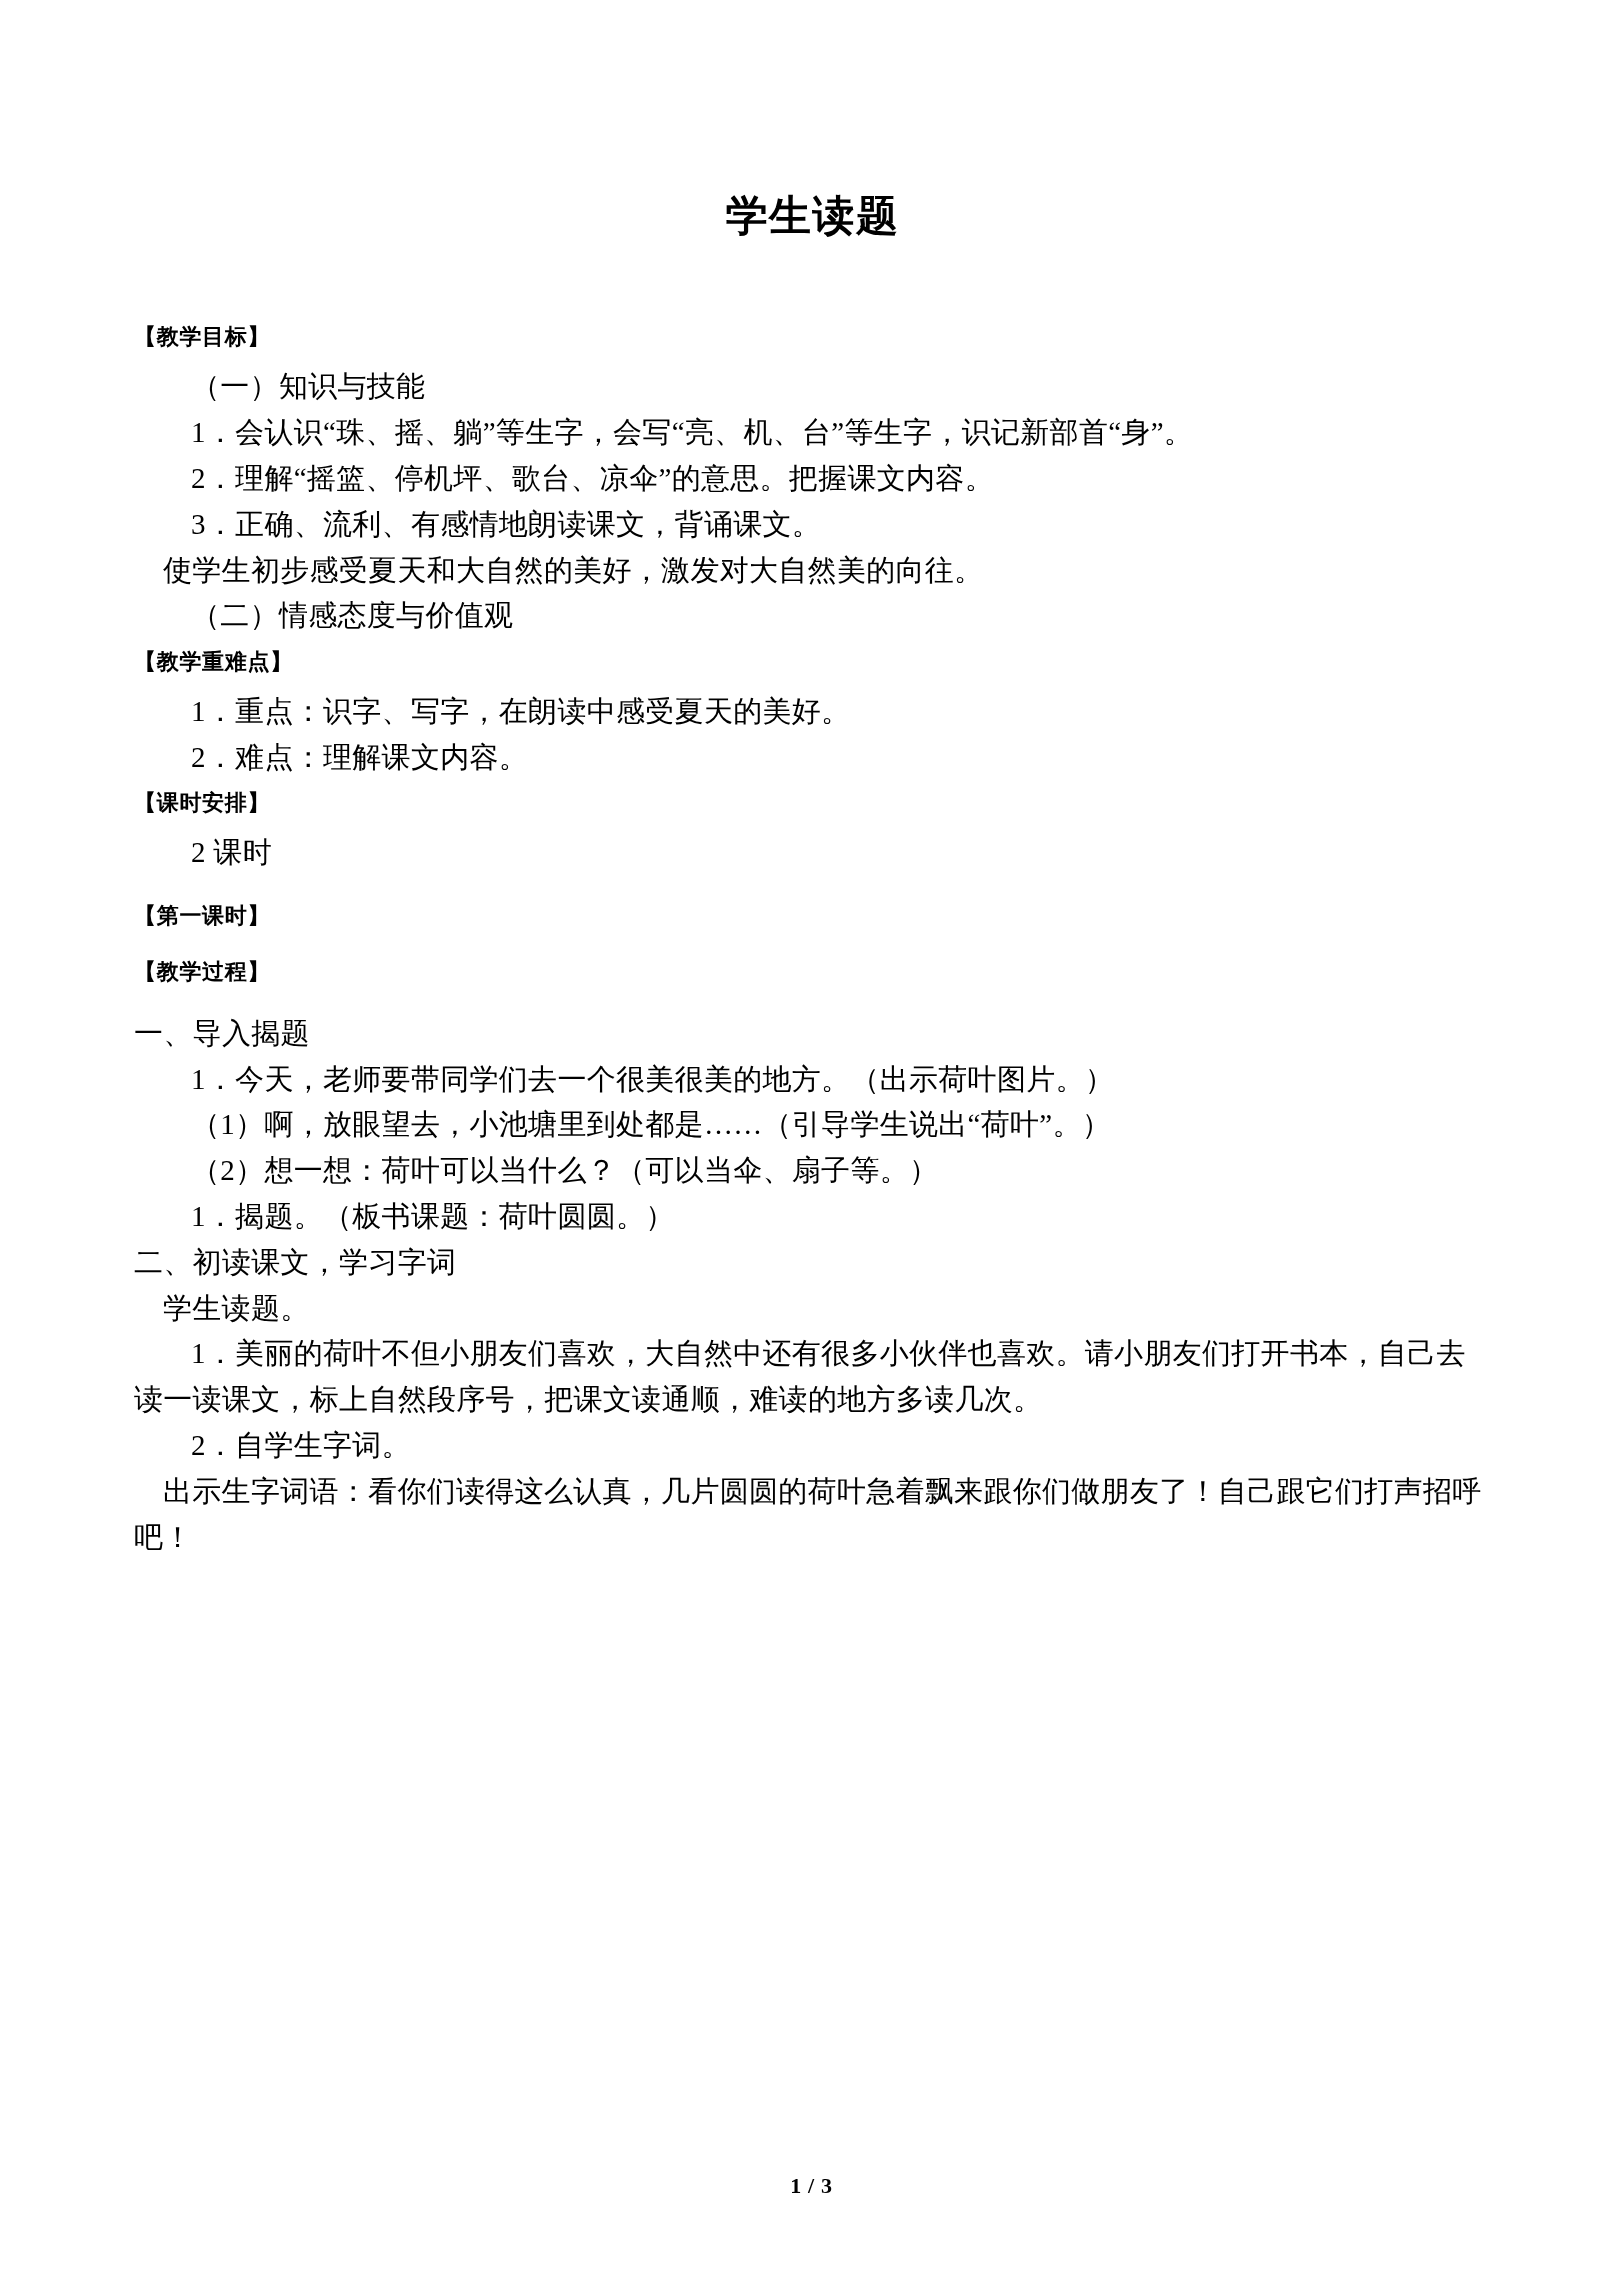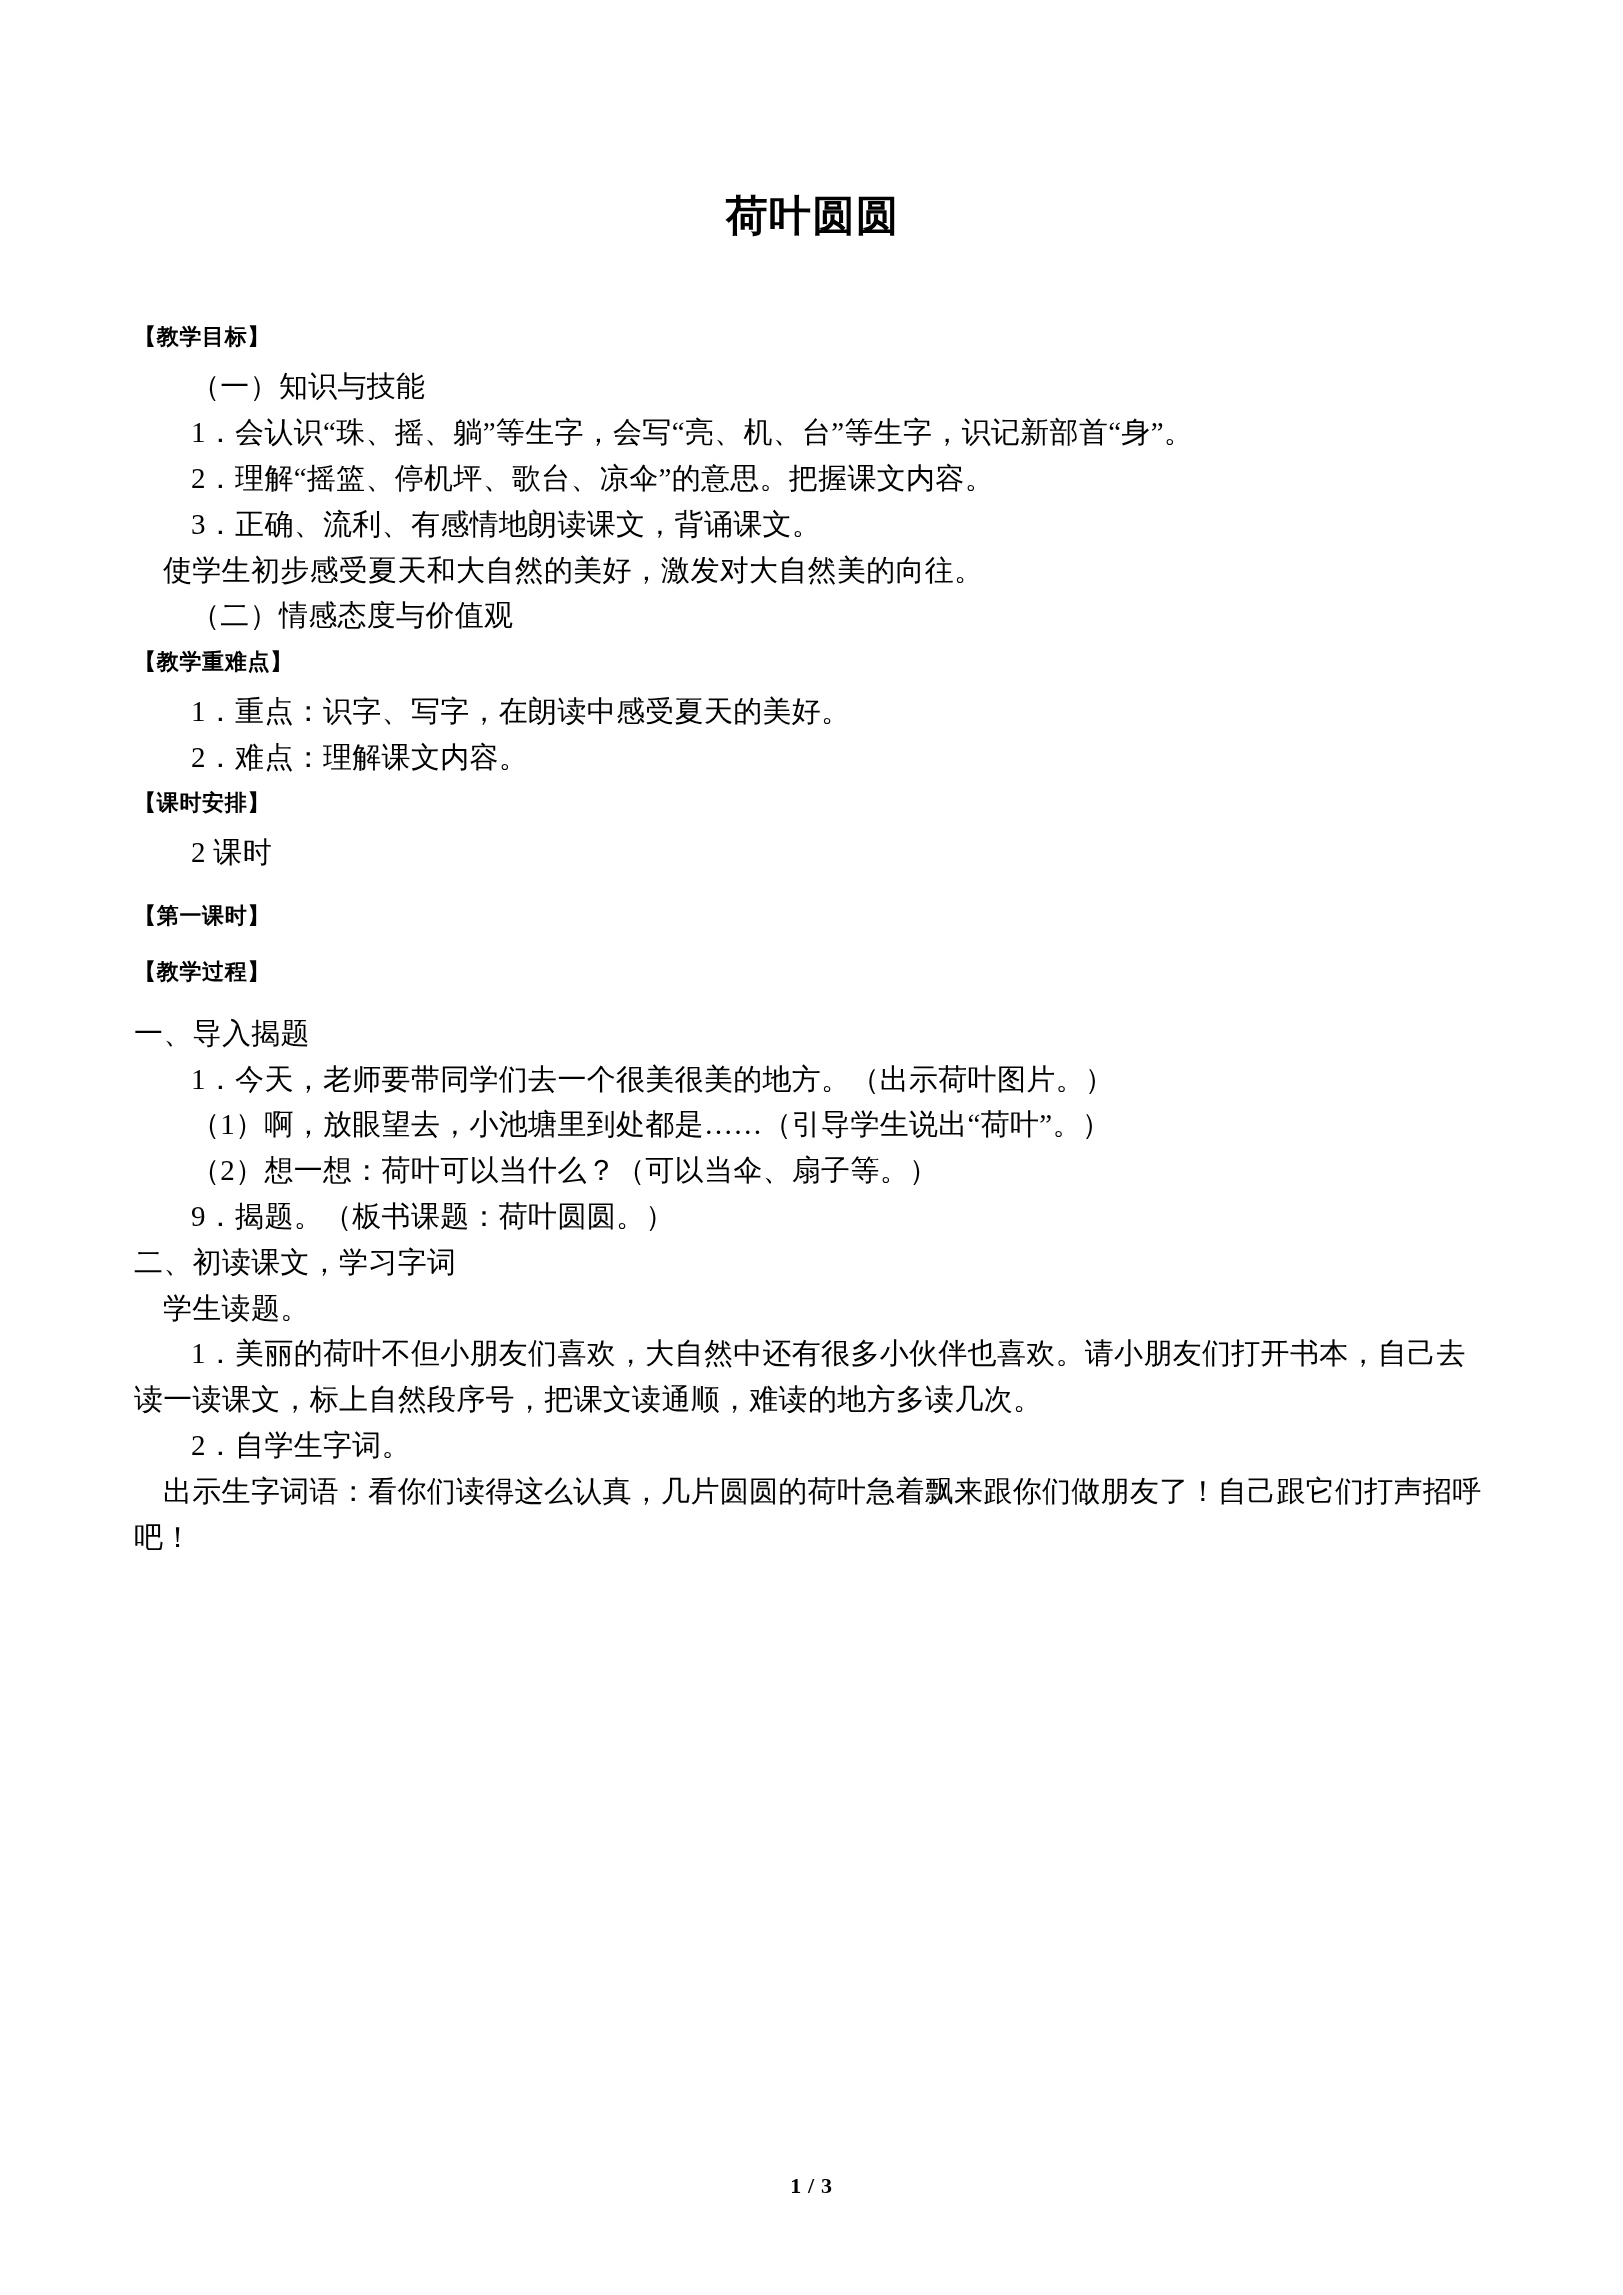--- a/index.html
+++ b/index.html
@@ -66,21 +66,21 @@
     font-weight: bold;
     font-family: "Liberation Serif", serif;
     letter-spacing: 0.7px;
   }
 </style>
 </head>
 <body>
 
 <div class="page">
   <div class="content">
-    <div class="doc-title">荷叶圆圆</div>
+    <div class="doc-title">学生读题</div>
 
     <div class="gap-lg"></div>
 
     <div class="section-head">【教学目标】</div>
     <div class="gap-sm"></div>
     <div class="para indent1">（一）知识与技能</div>
     <div class="para indent1">1．会认识“珠、摇、躺”等生字，会写“亮、机、台”等生字，识记新部首“身”。</div>
     <div class="para indent1">2．理解“摇篮、停机坪、歌台、凉伞”的意思。把握课文内容。</div>
     <div class="para indent1">3．正确、流利、有感情地朗读课文，背诵课文。</div>
     <div class="para indent-half">使学生初步感受夏天和大自然的美好，激发对大自然美的向往。</div>
@@ -100,21 +100,21 @@
     <div class="gap-md"></div>
     <div class="section-head">【第一课时】</div>
     <div class="gap-md"></div>
     <div class="section-head">【教学过程】</div>
     <div class="gap-md"></div>
 
     <div class="para noindent">一、导入揭题</div>
     <div class="para indent1">1．今天，老师要带同学们去一个很美很美的地方。（出示荷叶图片。）</div>
     <div class="para indent1">（1）啊，放眼望去，小池塘里到处都是……（引导学生说出“荷叶”。）</div>
     <div class="para indent1">（2）想一想：荷叶可以当什么？（可以当伞、扇子等。）</div>
-    <div class="para indent1">9．揭题。（板书课题：荷叶圆圆。）</div>
+    <div class="para indent1">1．揭题。（板书课题：荷叶圆圆。）</div>
     <div class="para noindent">二、初读课文，学习字词</div>
     <div class="para indent-half">学生读题。</div>
     <div class="para indent1">1．美丽的荷叶不但小朋友们喜欢，大自然中还有很多小伙伴也喜欢。请小朋友们打开书本，自己去读一读课文，标上自然段序号，把课文读通顺，难读的地方多读几次。</div>
     <div class="para indent1">2．自学生字词。</div>
     <div class="para indent-half">出示生字词语：看你们读得这么认真，几片圆圆的荷叶急着飘来跟你们做朋友了！自己跟它们打声招呼吧！</div>
   </div>
 
   <div class="footer">1 / 3</div>
 </div>
 

